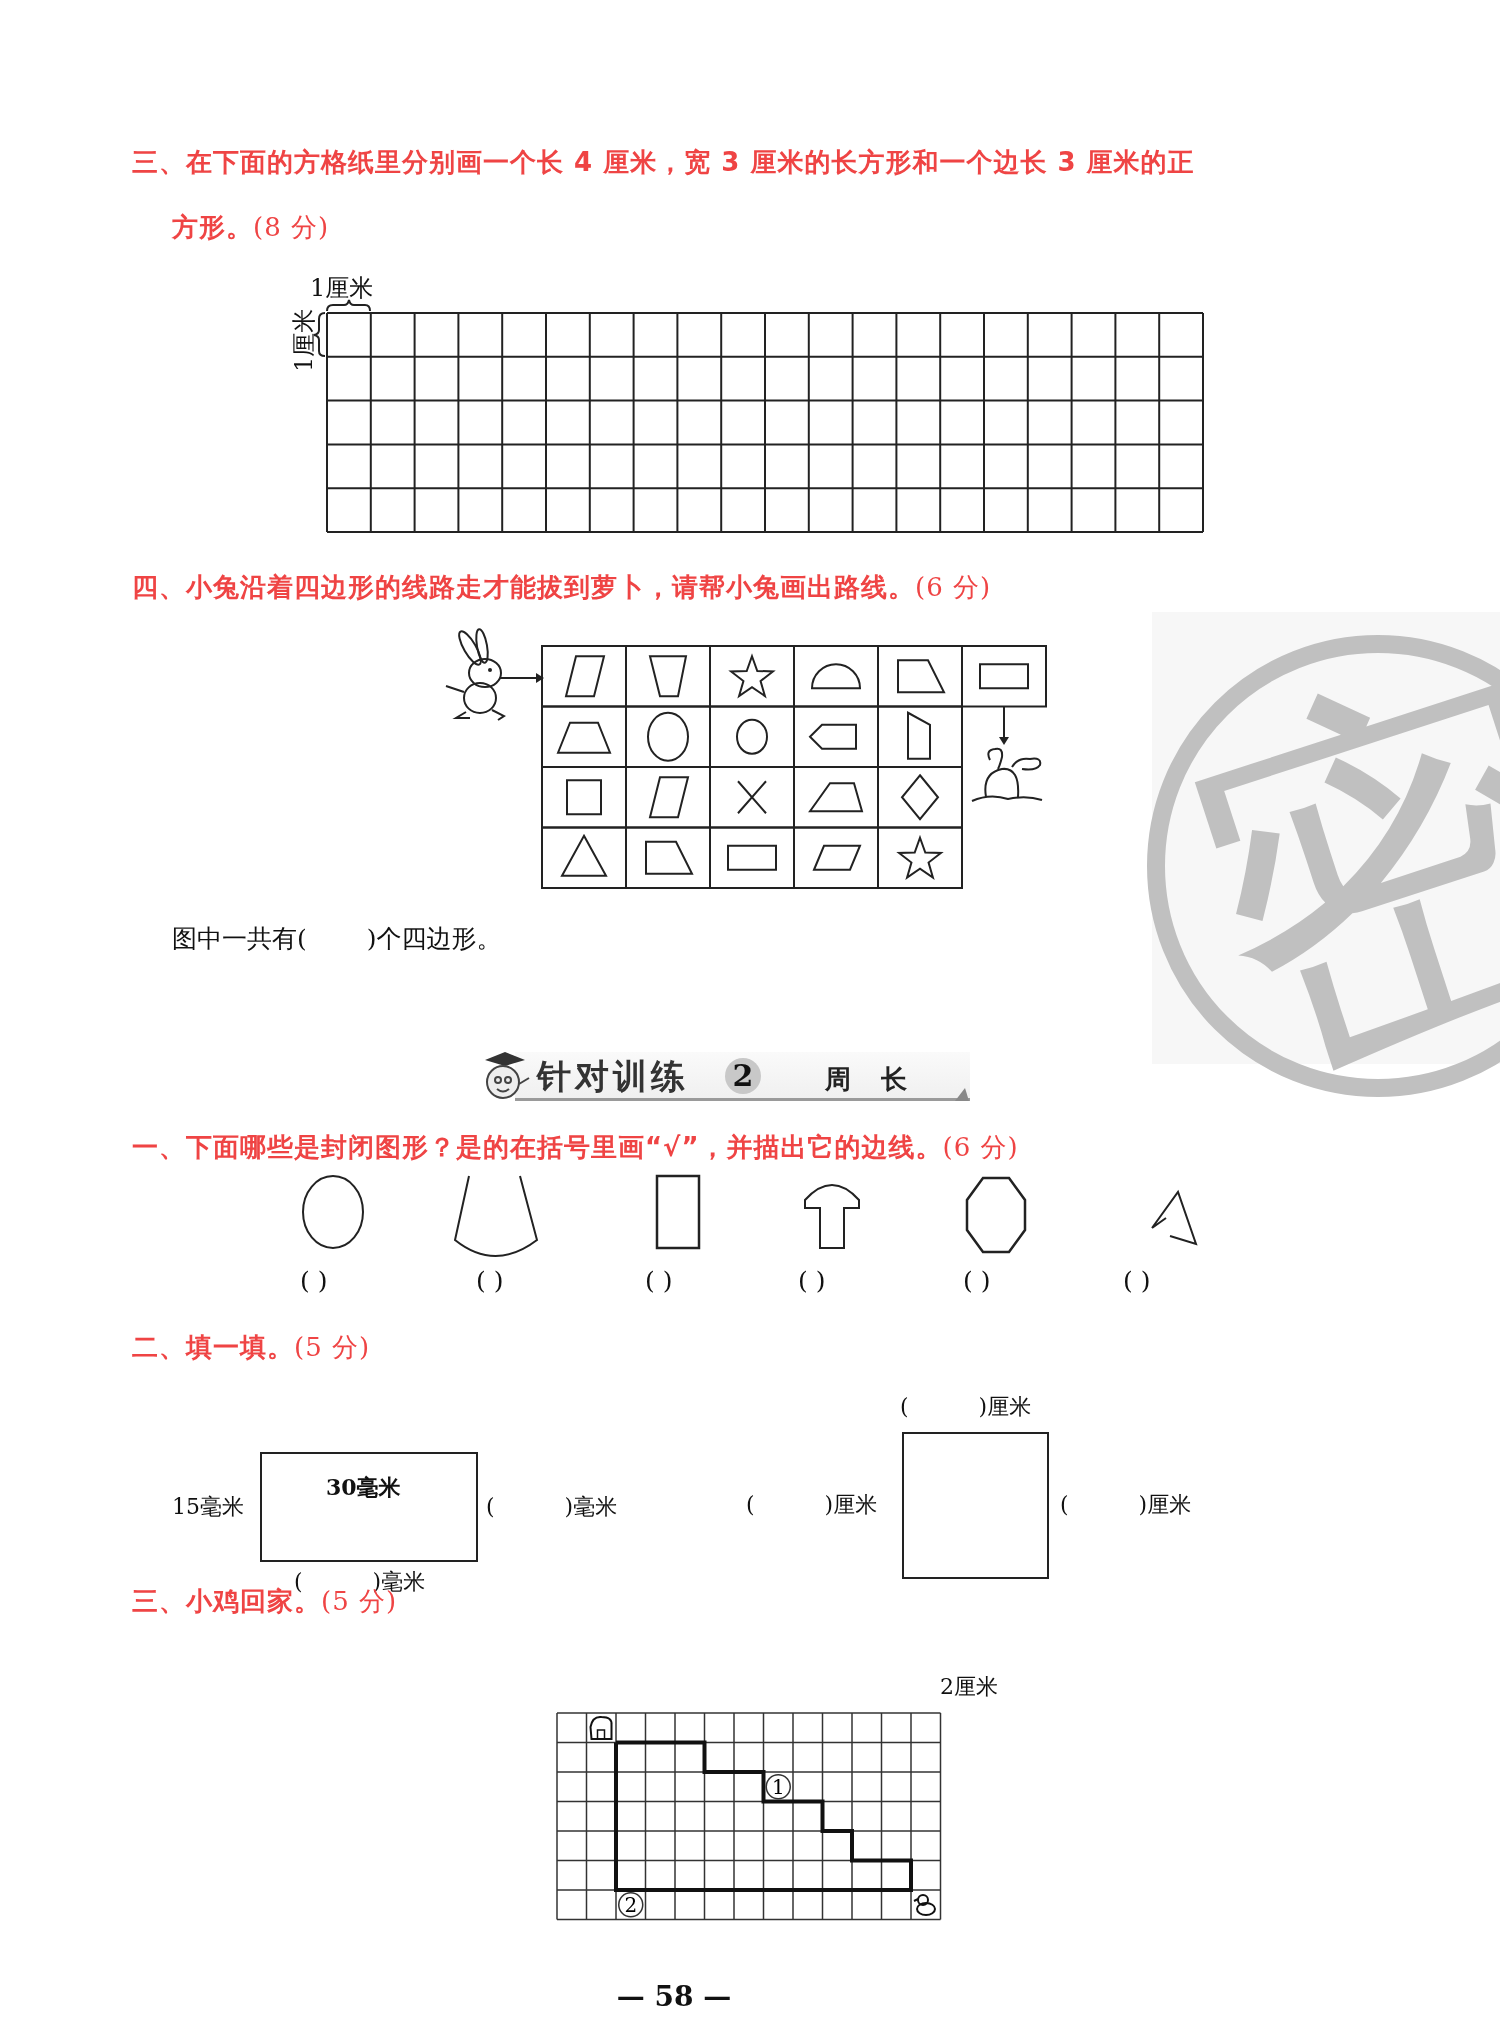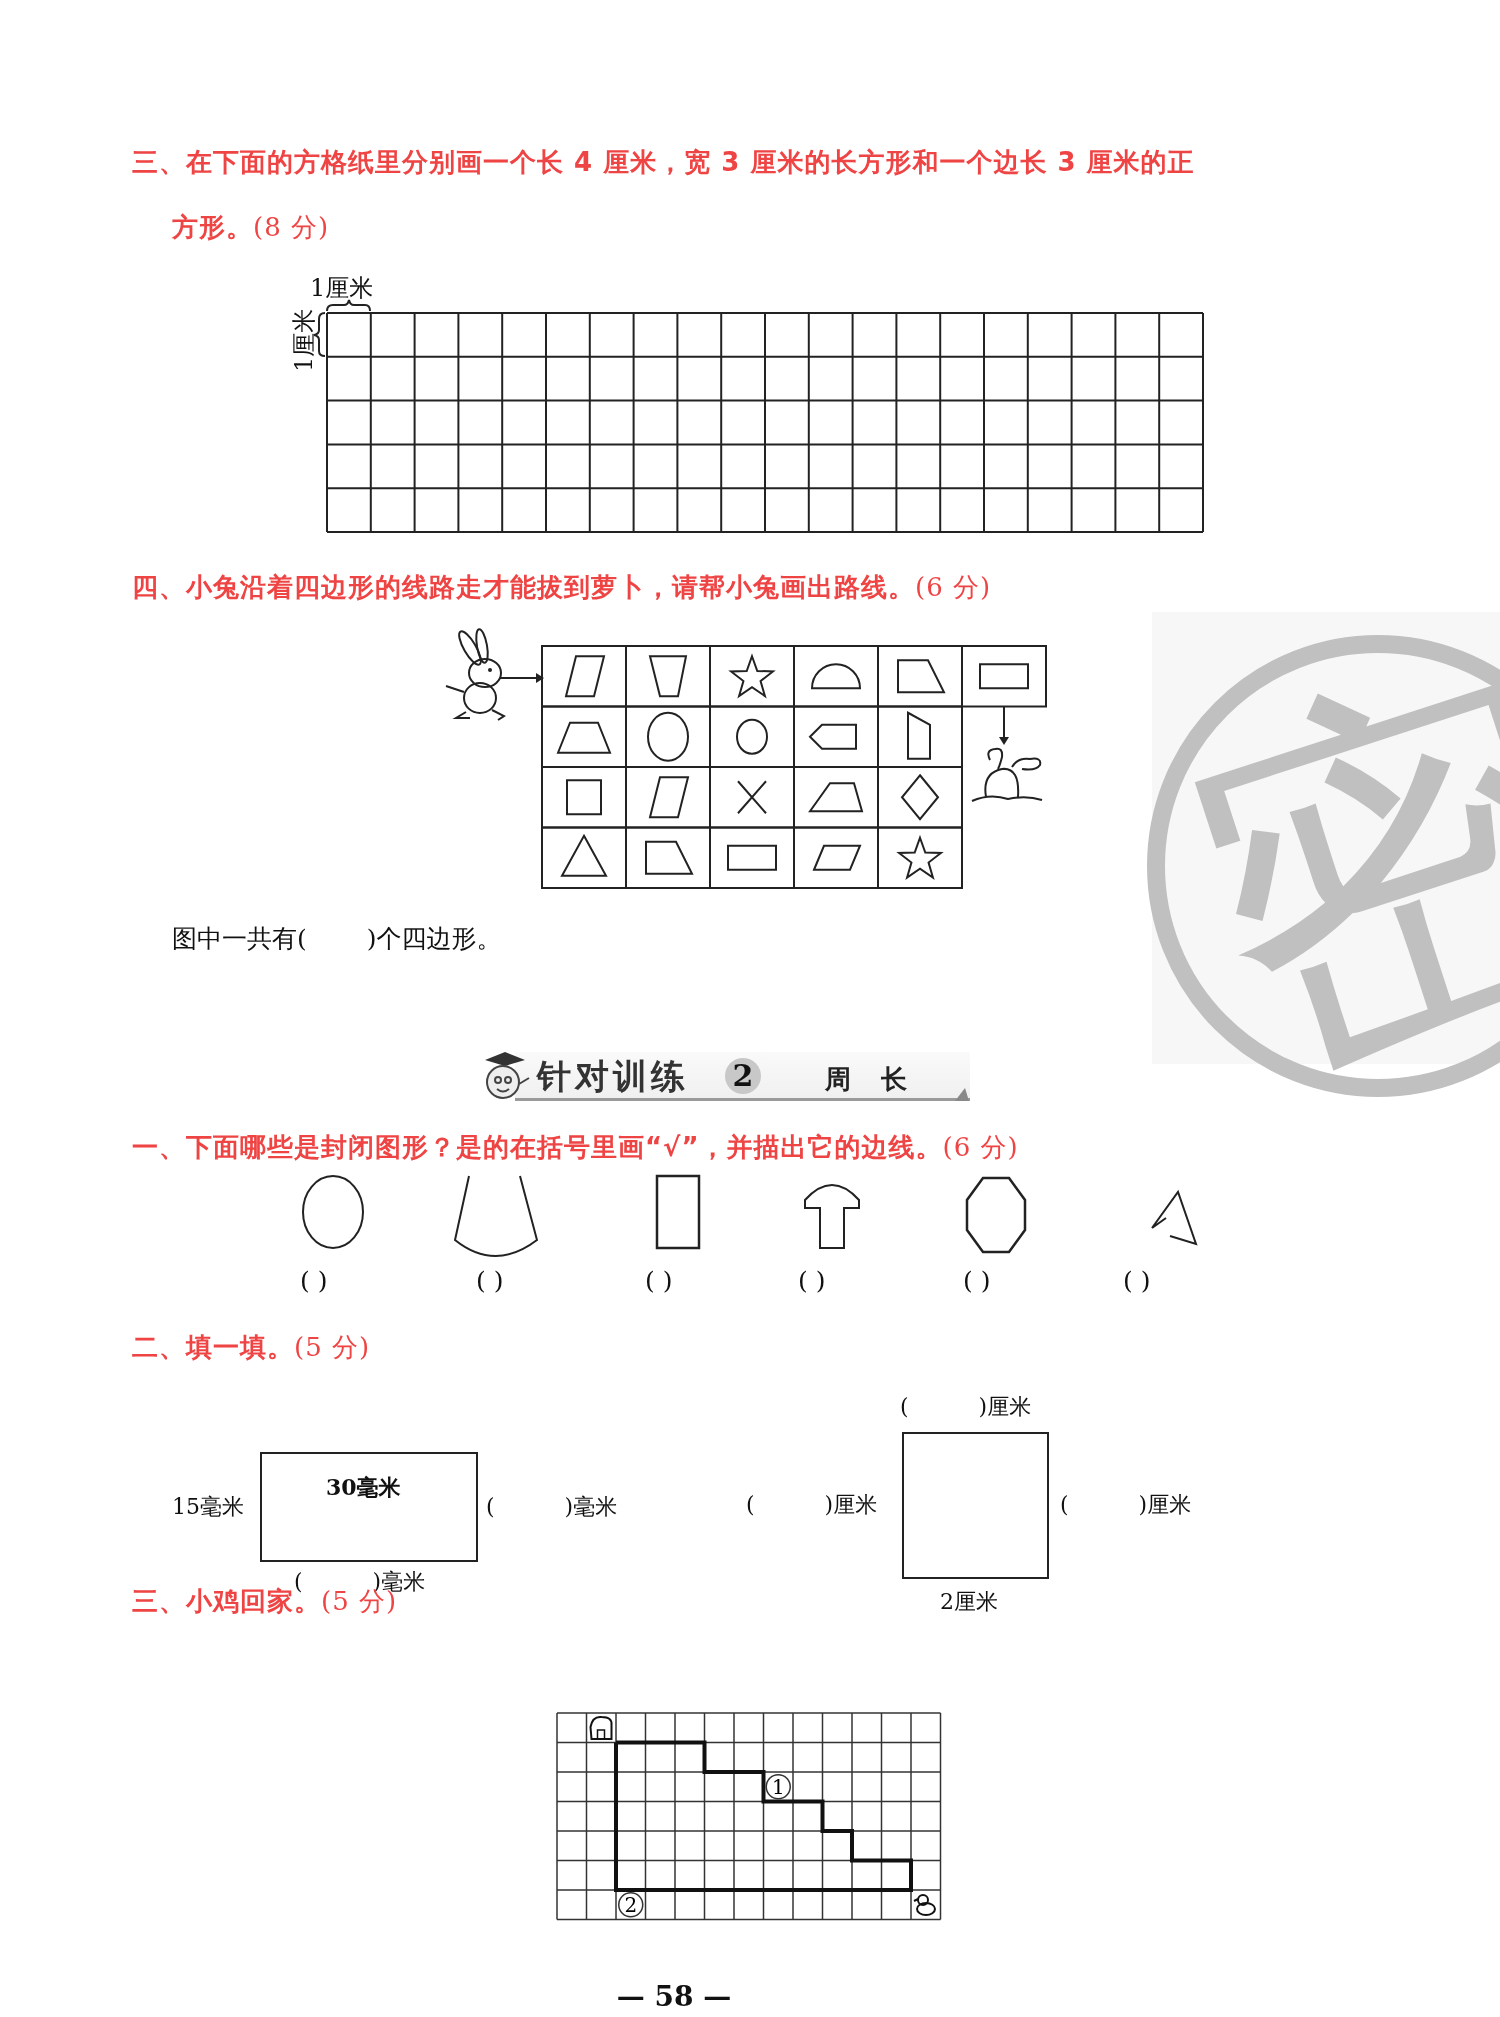--- a/index.html
+++ b/index.html
@@ -202,21 +202,21 @@
 <div class="lbl" style="left:900px;top:1392px;">
   <span>(</span><span style="display:inline-block;width:70px;"></span><span>)厘米</span>
 </div>
 <div class="lbl" style="left:746px;top:1490px;">
   <span>(</span><span style="display:inline-block;width:70px;"></span><span>)厘米</span>
 </div>
 <div style="position:absolute;left:902px;top:1432px;width:143px;height:143px;border:2.5px solid #222;"></div>
 <div class="lbl" style="left:1060px;top:1490px;">
   <span>(</span><span style="display:inline-block;width:70px;"></span><span>)厘米</span>
 </div>
-<div class="lbl" style="left:940px;top:1587px;">2厘米</div>
+<div class="lbl" style="left:940px;top:1672px;">2厘米</div>
 
 <div class="q" style="left:132px;top:1584px;">
   <span>三、小鸡回家。</span><span class="pts">(5 分)</span>
 </div>
 <svg id="chickgrid" width="390" height="212" style="left:556px;top:1712px;">
     <line x1="1" y1="1" x2="1" y2="207.5" stroke="#333" stroke-width="1.5"></line>
     <line x1="30.5" y1="1" x2="30.5" y2="207.5" stroke="#333" stroke-width="1.5"></line>
     <line x1="60" y1="1" x2="60" y2="207.5" stroke="#333" stroke-width="1.5"></line>
     <line x1="89.5" y1="1" x2="89.5" y2="207.5" stroke="#333" stroke-width="1.5"></line>
     <line x1="119" y1="1" x2="119" y2="207.5" stroke="#333" stroke-width="1.5"></line>

